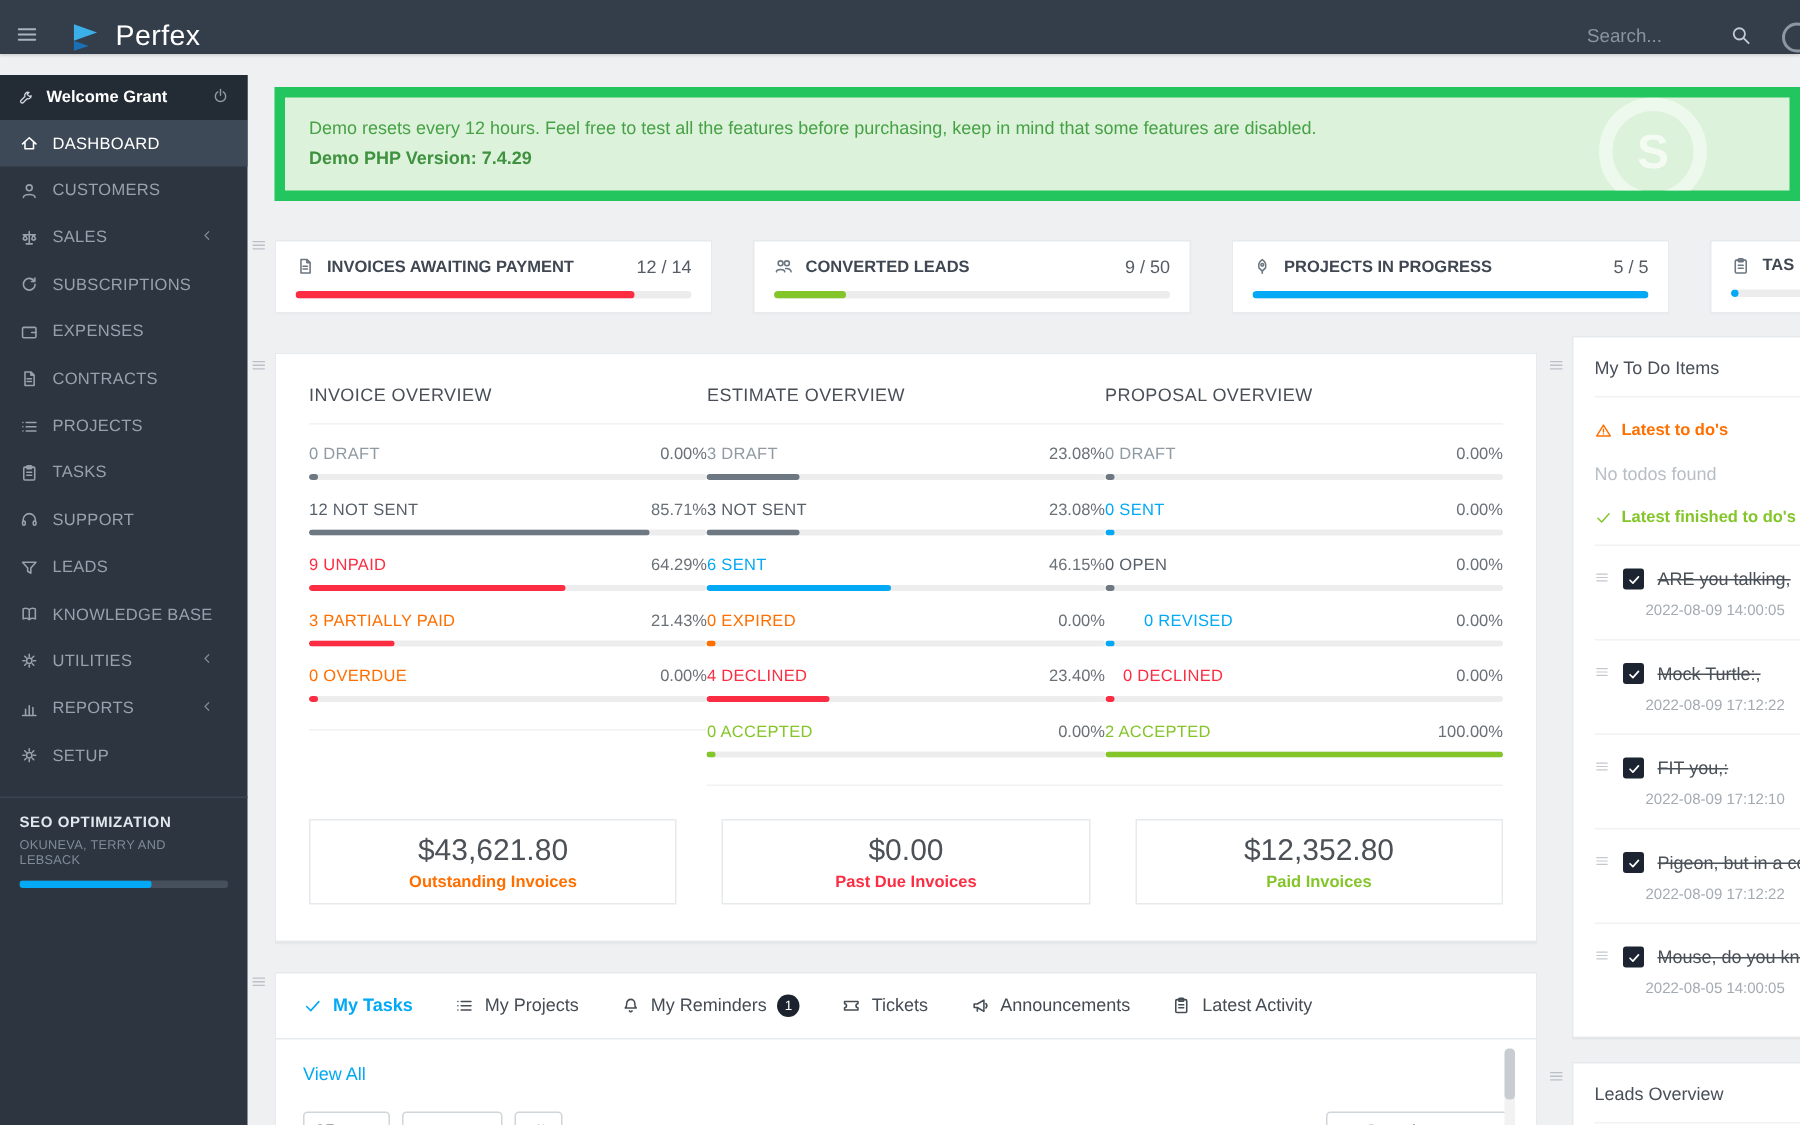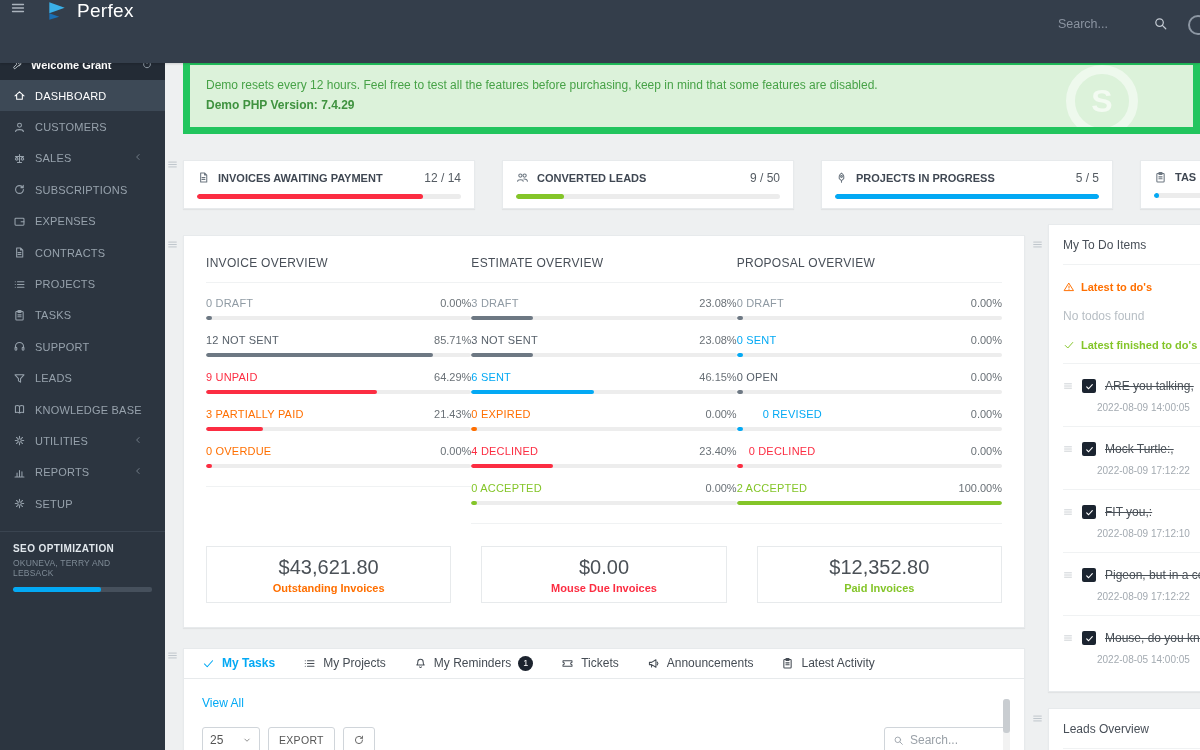--- a/index.html
+++ b/index.html
@@ -2,21 +2,21 @@
 <html><head>
 <meta charset="utf-8">
 <style>
   * { box-sizing: border-box; margin: 0; padding: 0; }
   html,body { width:1200px; height:750px; overflow:hidden; }
   body { position:relative; font-family:"Liberation Sans", sans-serif; background:#eef0f1; }
 
   svg.ic { width:14px; height:14px; stroke:currentColor; fill:none; stroke-width:1.3; stroke-linecap:round; stroke-linejoin:round; flex:none; }
 
   
-  #topbar { position:absolute; top:0; left:0; width:1200px; height:63px; background:#343e4b; display:flex; align-items:flex-start; z-index:20; box-shadow:0 1px 2px rgba(0,0,0,.15); }
+  #topbar { position:absolute; top:0; left:0; width:1200px; height:36px; background:#343e4b; display:flex; align-items:flex-end; z-index:20; box-shadow:0 1px 2px rgba(0,0,0,.15); }
   .tb-burger { margin-left:10px; color:#aab3bd; cursor:pointer; }
   .brand { display:flex; align-items:center; margin-left:20px; gap:9px; }
   .brand-name { color:#ffffff; font-size:19px; letter-spacing:.3px; }
   .tb-search-text { position:absolute; right:92px; top:17px; color:#8a93a0; font-size:12.5px; cursor:text; }
   .tb-search-icon { position:absolute; right:32px; top:16px; color:#c3cad2; cursor:pointer; }
   .tb-edge-icon { position:absolute; right:-8px; top:15px; width:20px; height:20px; border:2px solid #8d97a3; border-radius:50%; }
 
   
   #sidebar { position:absolute; top:50px; left:0; width:165px; height:700px; background:#2c3540; z-index:15; }
   .welcome { height:30px; background:#232b35; display:flex; align-items:center; padding:0 12px; color:#fff; font-size:11px; font-weight:bold; gap:8px; }
@@ -58,21 +58,21 @@
   .ov-pct { font-size:11px; color:#6a7177; }
   .ov-bar { height:4px; background:#ededed; border-radius:2px; margin-top:7px; overflow:hidden; }
   .ov-fill { height:100%; border-radius:2px; min-width:6px; }
   .ov-divider { border-bottom:1px solid #f0f2f3; margin-top:18px; }
   .totals { display:flex; gap:30px; margin-top:22px; }
   .total-box { flex:1; border:1px solid #e7eaec; text-align:center; padding:9px 6px 8px; }
   .total-amount { font-size:20px; color:#4b5157; }
   .total-label { font-size:11px; font-weight:bold; margin-top:3px; }
 
   #tasks { margin-top:20px; width:842px; position:relative; min-height:140px; }
-  .tabbar { display:flex; align-items:center; gap:28px; padding:0 18px; height:30px; border-bottom:1px solid #e7eaec; }
+  .tabbar { display:flex; align-items:center; gap:28px; padding:0 18px; height:44px; border-bottom:1px solid #e7eaec; }
   .tab { display:flex; align-items:center; gap:7px; font-size:12px; color:#454c54; cursor:pointer; }
   .tab .ic { width:13px; height:13px; }
   .tab.active { color:#03a9f4; font-weight:bold; }
   .badge { background:#1c232e; color:#fff; border-radius:50%; width:15px; height:15px; font-size:9px; display:flex; align-items:center; justify-content:center; }
   .panel-body { padding:14px 18px; }
   .link { color:#03a9f4; font-size:12px; cursor:pointer; display:inline-block; }
   .controls { display:flex; align-items:center; gap:8px; margin-top:16px; }
   .select { width:58px; height:27px; border:1px solid #d0d5da; border-radius:3px; background:#fff; display:flex; align-items:center; justify-content:space-between; padding:0 7px; font-size:12px; color:#555; cursor:pointer; }
   .select .ic { width:10px; height:10px; color:#777; }
   .btn { height:27px; border:1px solid #d0d5da; border-radius:3px; background:#fff; font-size:10.5px; color:#555; padding:0 10px; display:flex; align-items:center; letter-spacing:.3px; cursor:pointer; }
@@ -567,21 +567,21 @@
       </div>
     </div>
 
     <div class="totals">
       <div class="total-box">
         <div class="total-amount">$43,621.80</div>
         <div class="total-label" style="color: rgb(255, 111, 0);">Outstanding Invoices</div>
       </div>
       <div class="total-box">
         <div class="total-amount">$0.00</div>
-        <div class="total-label" style="color: rgb(252, 45, 66);">Mouse Due Invoices</div>
+        <div class="total-label" style="color: rgb(252, 45, 66);">Past Due Invoices</div>
       </div>
       <div class="total-box">
         <div class="total-amount">$12,352.80</div>
         <div class="total-label" style="color: rgb(132, 197, 41);">Paid Invoices</div>
       </div>
     </div>
   </div>
 
   <div id="tasks" class="panel">
     <div class="tabbar">

